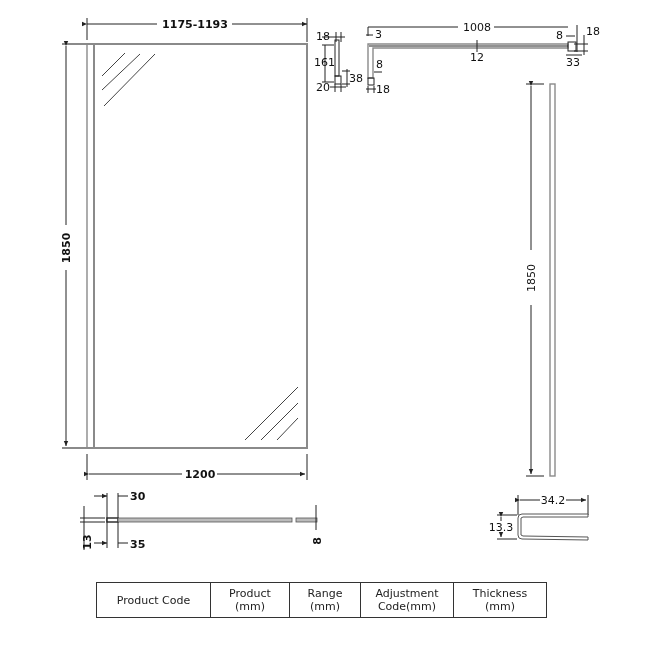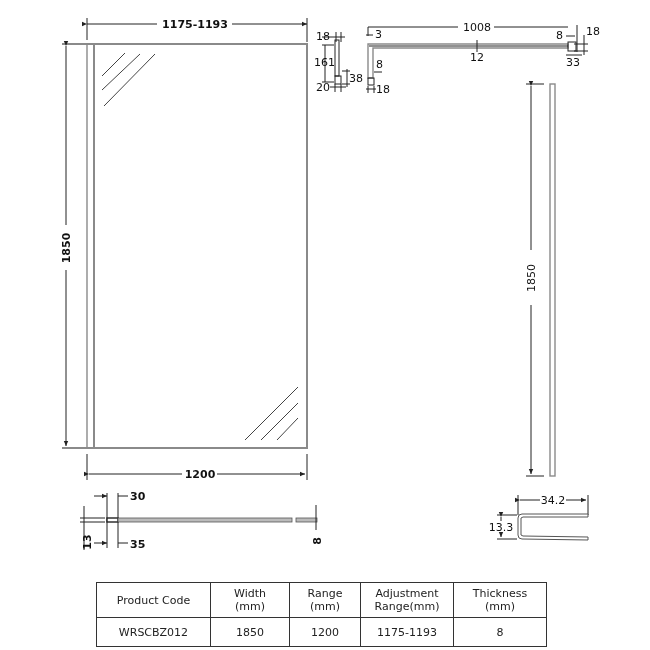--- a/index.html
+++ b/index.html
@@ -161,26 +161,19 @@
     <line class="ln" x1="501" y1="517" x2="501" y2="521" marker-start="url(#arr)"></line>
     <line class="ln" x1="501" y1="533" x2="501" y2="537" marker-end="url(#arr)"></line>
     <text class="dim" x="501" y="531" text-anchor="middle">13.3</text>
   </g>
 </svg>
 
 <table class="spec">
   <tbody>
       <tr class="h">
     <td style="width:105px"><span>Product Code</span></td>
-    <td style="width:70px"><span>Width</span><br><span>(mm)</span></td>
+    <td style="width:70px"><span>Product</span><br><span>(mm)</span></td>
     <td style="width:62px"><span>Range</span><br><span>(mm)</span></td>
-    <td style="width:84px"><span>Adjustment</span><br><span>Range(mm)</span></td>
+    <td style="width:84px"><span>Adjustment</span><br><span>Code(mm)</span></td>
     <td style="width:84px"><span>Thickness</span><br><span>(mm)</span></td>
-  </tr>
-  <tr class="r">
-    <td>WRSCBZ012</td>
-    <td>1850</td>
-    <td>1200</td>
-    <td>1175-1193</td>
-    <td>8</td>
   </tr>
 </tbody>
   </table>
 
 </body></html>

